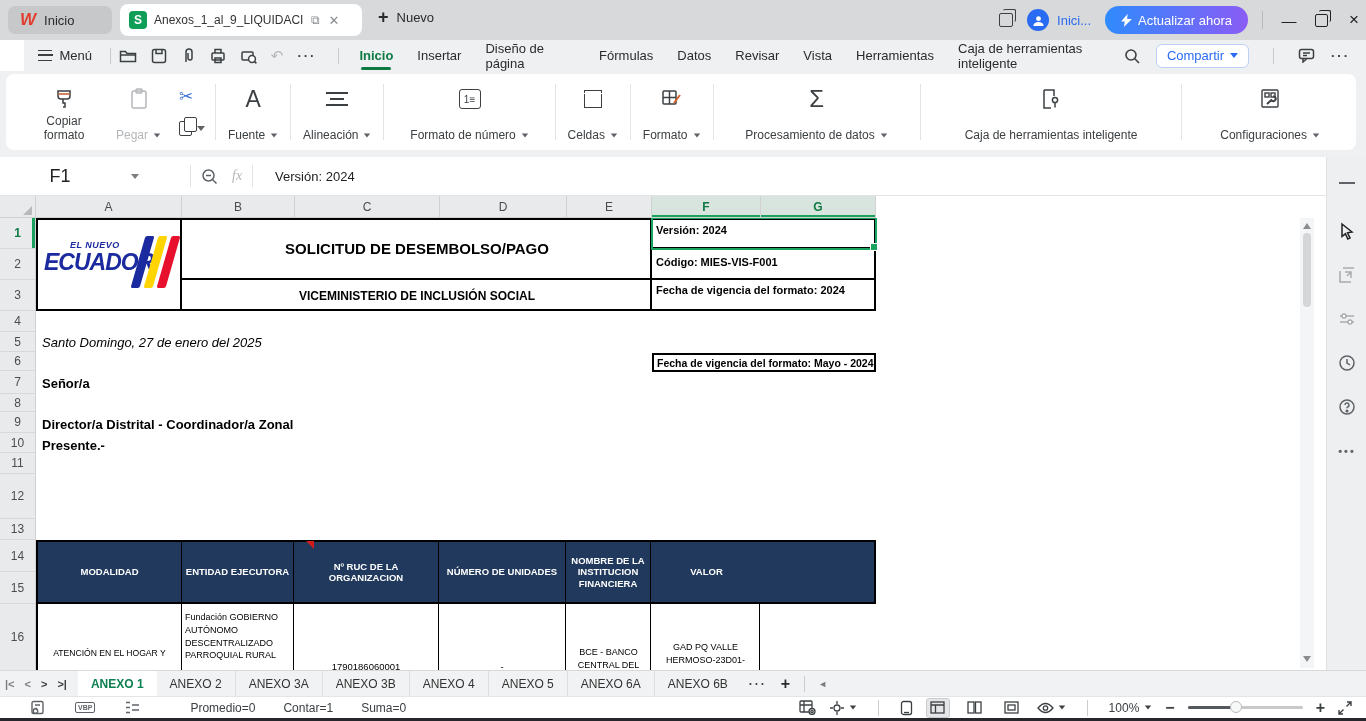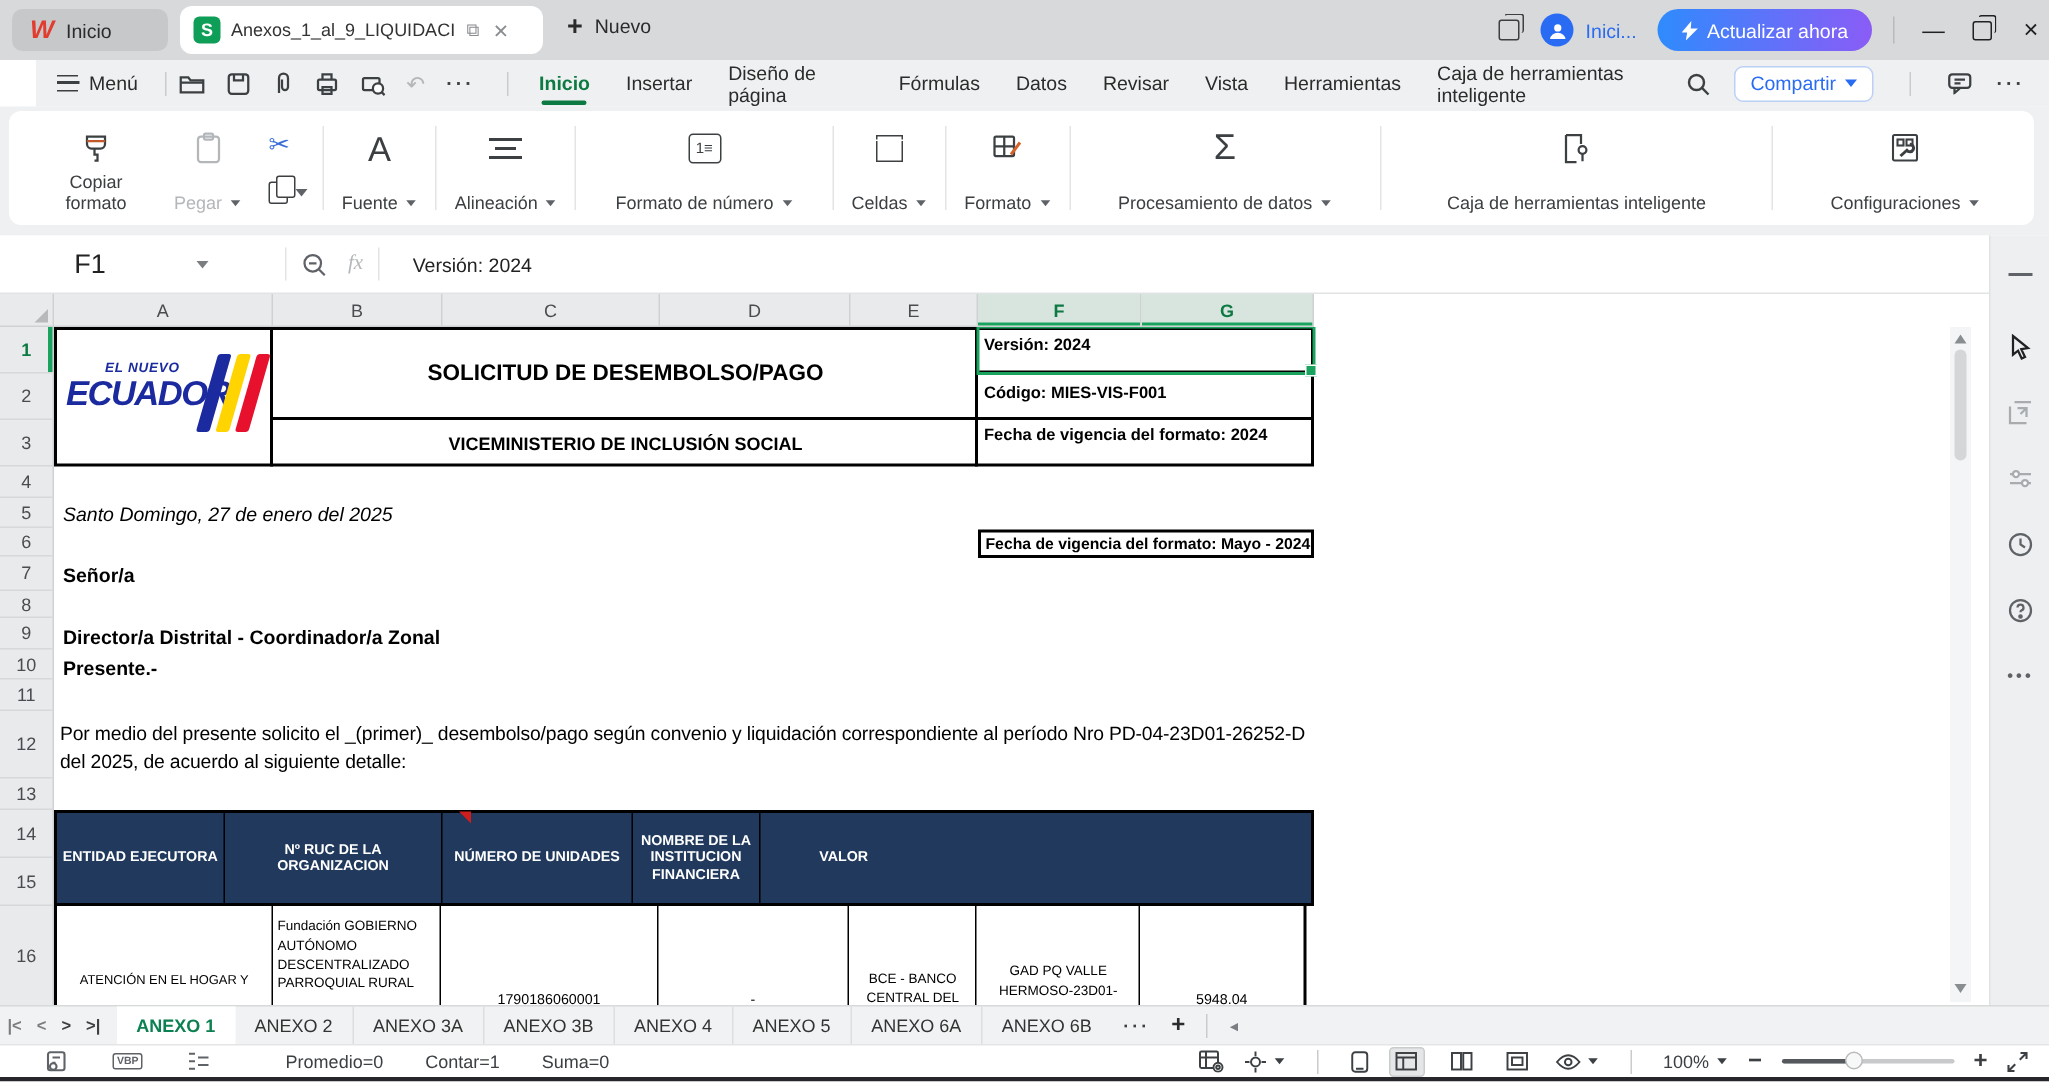--- a/index.html
+++ b/index.html
@@ -433,23 +433,23 @@
       <span class="stripe" style="left:96px;background:#1b2a9e;"></span>
       <span class="stripe" style="left:109px;background:#ffd400;"></span>
       <span class="stripe" style="left:122px;background:#e8112d;"></span>
     </div>
 
     <div class="abs letter" style="left:6px;top:117px;font-style:italic;">Santo Domingo,  27 de enero del 2025</div>
     <div class="abs mayo-box">Fecha de vigencia del formato: Mayo - 2024</div>
     <div class="abs letter" style="left:6px;top:158px;font-weight:bold;">Señor/a</div>
     <div class="abs letter" style="left:6px;top:199px;font-weight:bold;">Director/a Distrital - Coordinador/a Zonal</div>
     <div class="abs letter" style="left:6px;top:220px;font-weight:bold;">Presente.-</div>
-    <div class="abs letter" style="left:4px;top:261px;width:838px;line-height:19px;font-size:12.9px;letter-spacing:-0.1px;">Por medio del presente solicito el _(primer)_ desembolso/pago según convenio y liquidación correspondiente al período Nro PD-04-23D01-26252-D del 2025, de acuerdo al siguiente detalle:</div>
 
     <div class="abs thead">
+      <div class="th" style="width:144px">MODALIDAD</div>
       <div class="th" style="width:112px">ENTIDAD EJECUTORA</div>
       <div class="th" style="width:145px">Nº RUC DE LA ORGANIZACION</div>
       <div class="th" style="width:127px">NÚMERO DE UNIDADES</div>
       <div class="th" style="width:85px">NOMBRE DE LA INSTITUCION FINANCIERA</div>
       <div class="th" style="width:111px;border-right:none;">VALOR</div>
     </div>
     <div class="abs red-tri"></div>
 
     <div class="abs trow">
       <div class="td" style="width:144px">
@@ -462,23 +462,20 @@
         <span class="abs" style="left:0;top:57px;width:100%;text-align:center;font-size:9.5px;">1790186060001</span>
       </div>
       <div class="td" style="width:127px">
         <span class="abs" style="left:0;top:57px;width:100%;text-align:center;font-size:9.5px;">-</span>
       </div>
       <div class="td" style="width:85px">
         <span class="abs" style="left:2px;top:42px;width:81px;text-align:center;font-size:9px;line-height:13px;">BCE - BANCO CENTRAL DEL</span>
       </div>
       <div class="td" style="width:109px">
         <span class="abs" style="left:2px;top:37px;width:105px;text-align:center;font-size:9px;line-height:13px;">GAD PQ VALLE HERMOSO-23D01-</span>
-      </div>
-      <div class="td" style="width:111px;border-right:2px solid #000;">
-        <span class="abs" style="left:0;top:57px;width:100%;text-align:center;font-size:9.5px;">5948.04</span>
       </div>
     </div>
   </div>
 
   <div class="vscroll">
     <div class="tri-up"></div>
     <div class="vthumb"></div>
     <div class="tri-dn"></div>
   </div>
 

